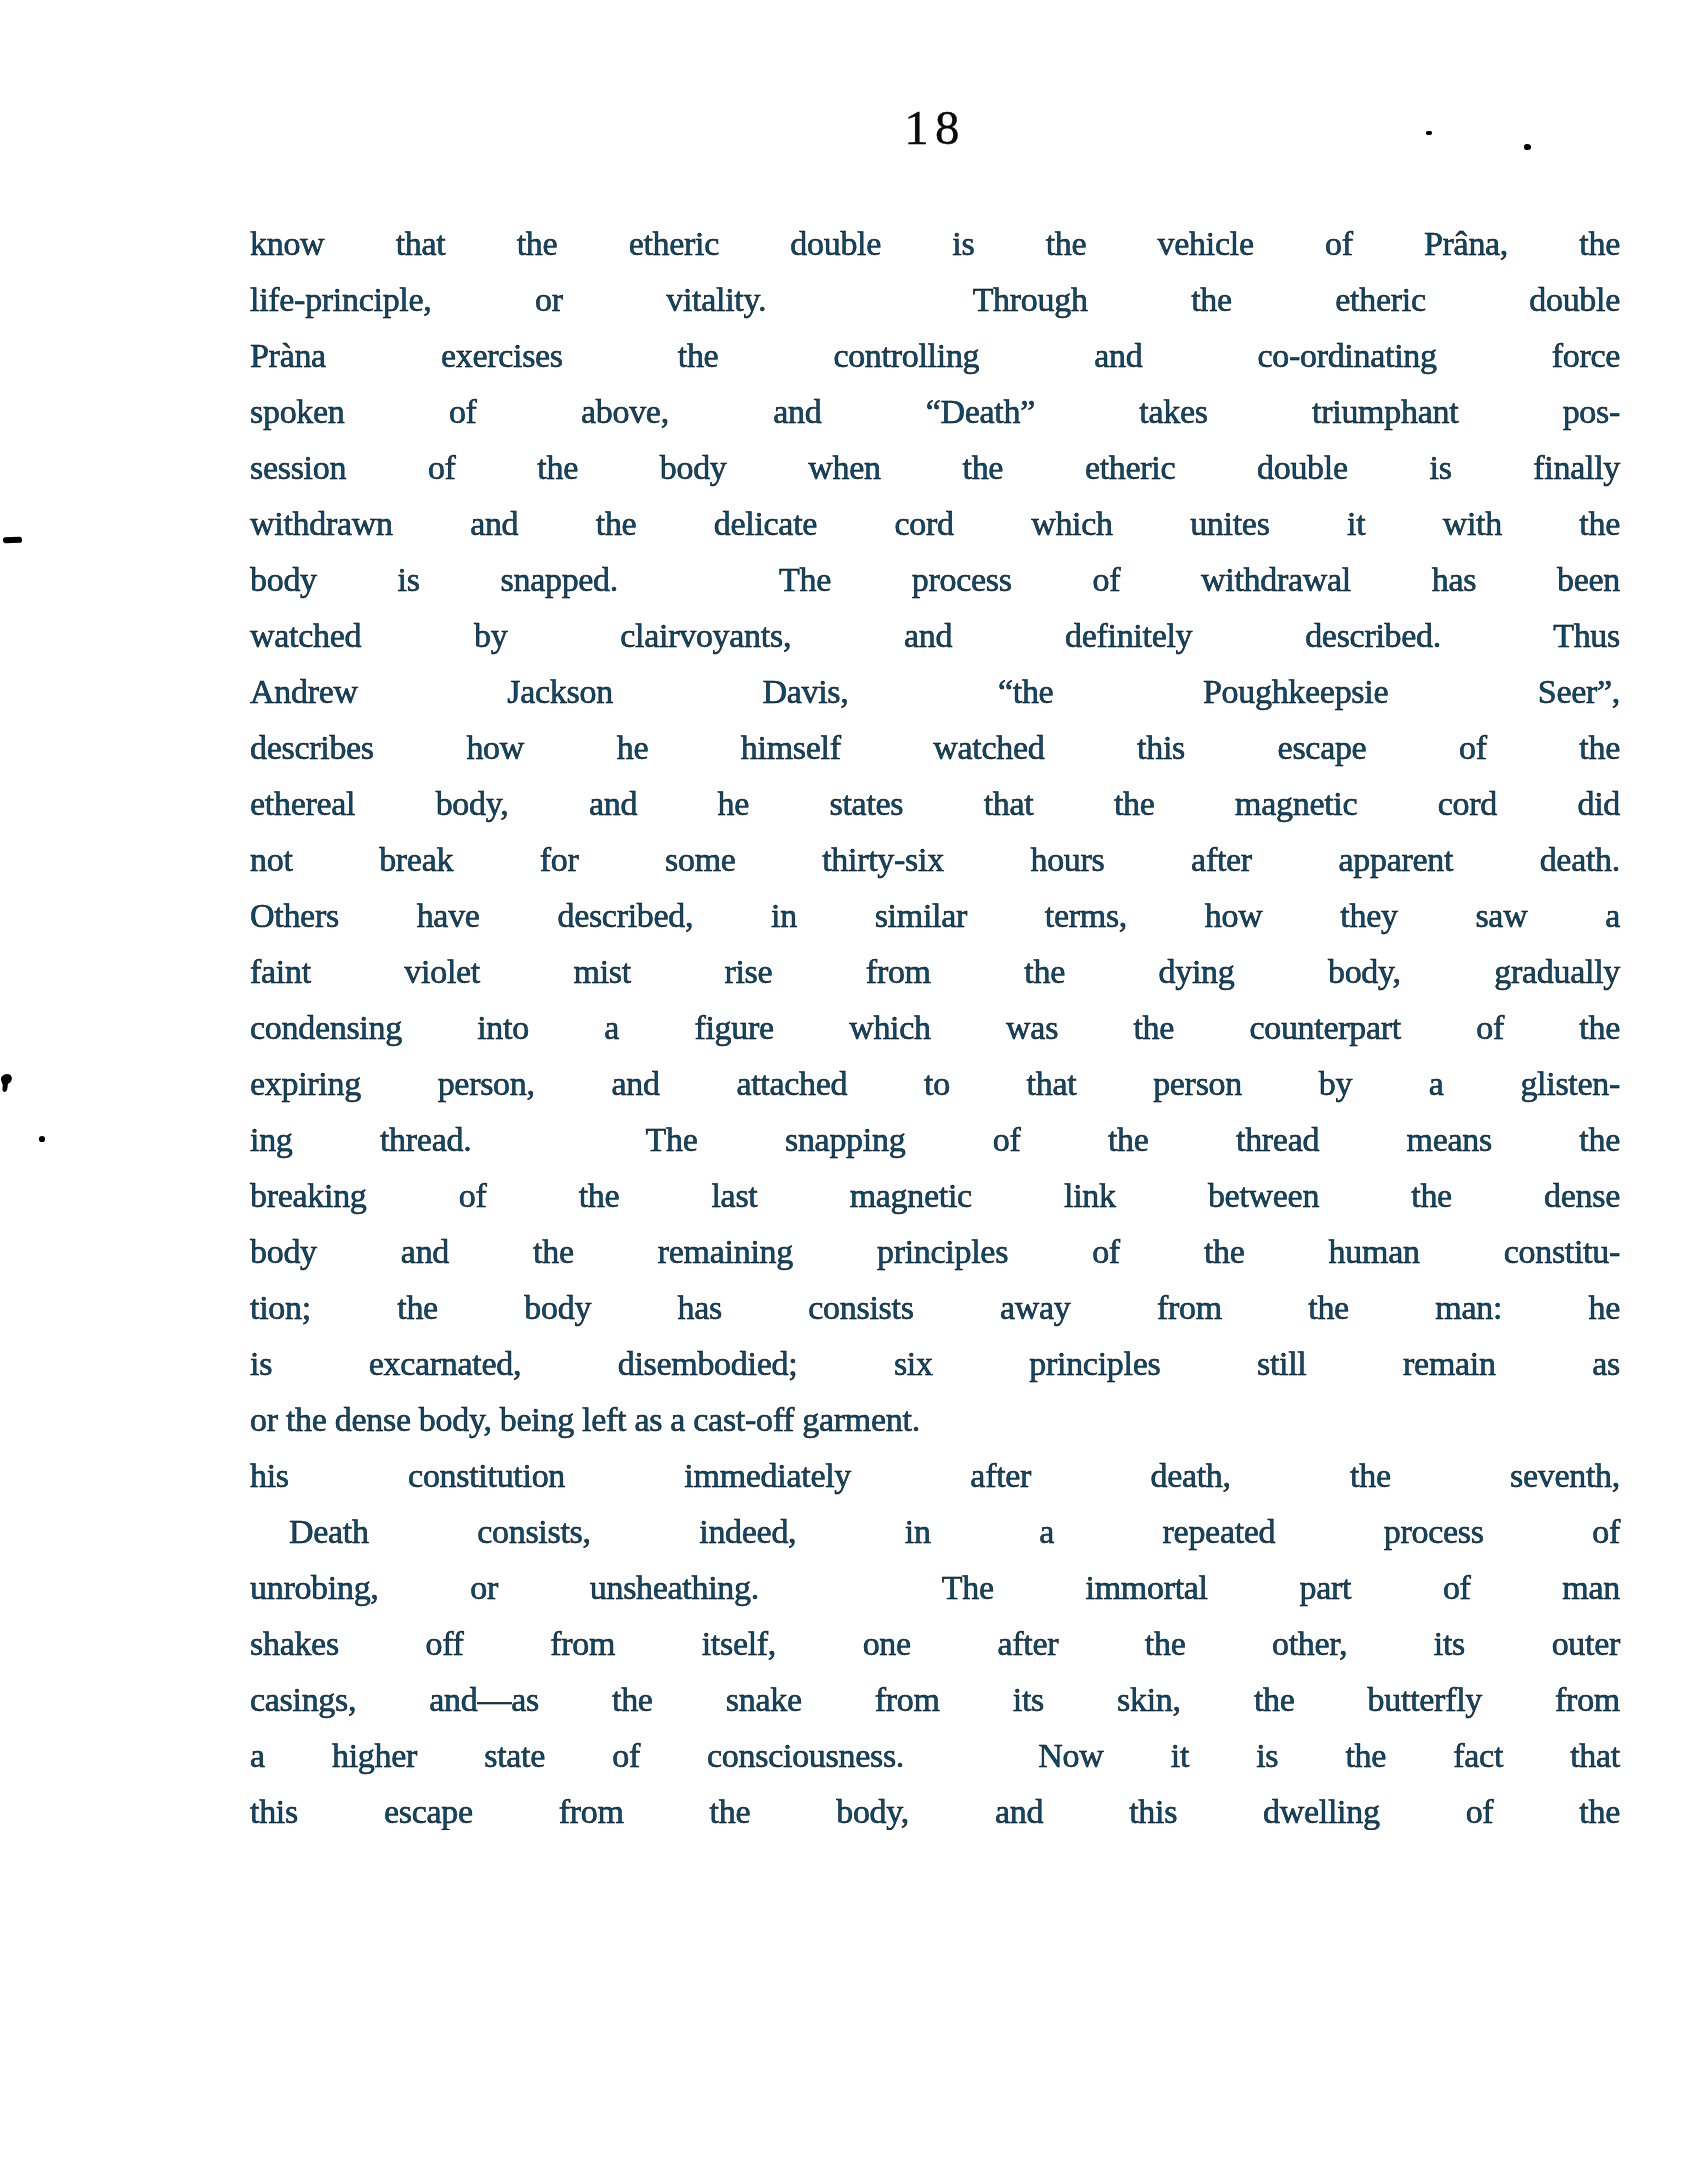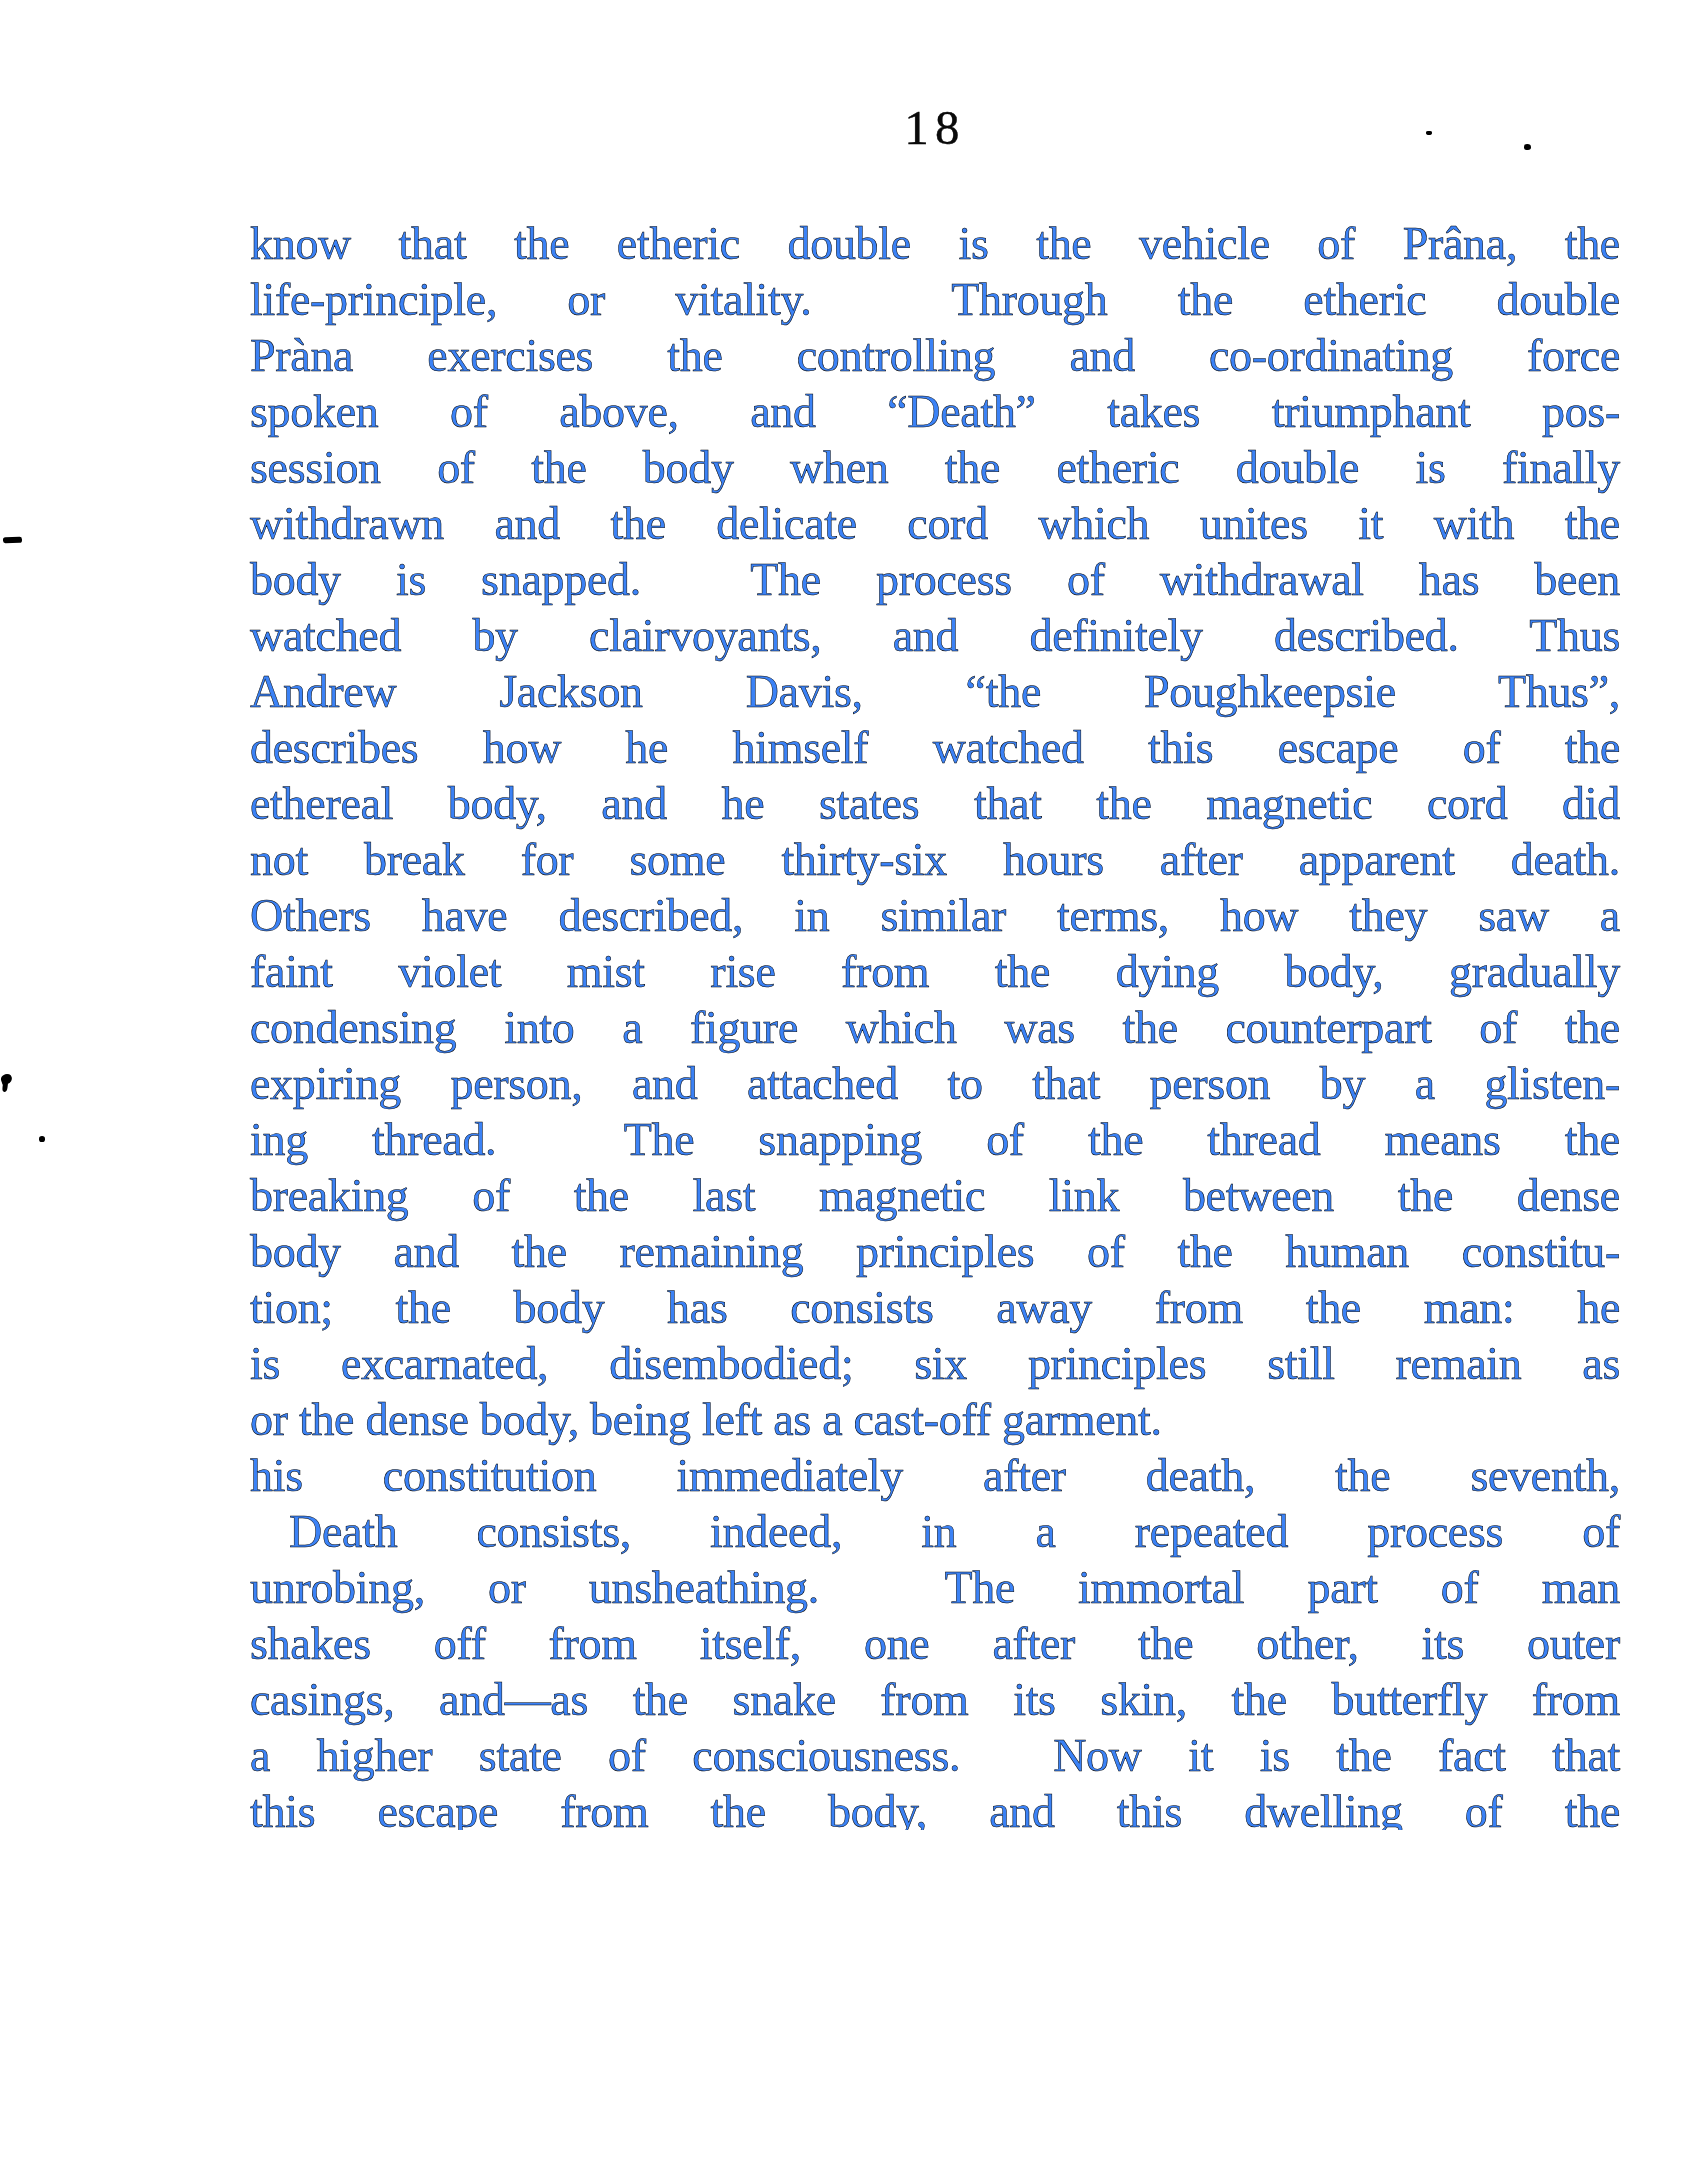--- a/index.html
+++ b/index.html
@@ -31,28 +31,28 @@
     font-feature-settings: "onum";
   }
   
   .textblock {
     position: absolute;
     left: 250px;
     top: 216px;
     width: 1370px;
   }
   .line {
-    font-size: 46px;
+    font-size: 34px;
     line-height: 56px;
     letter-spacing: -0.3px;
     white-space: pre;
     text-align: justify;
     text-align-last: justify;
     -webkit-text-stroke: 0.5px #000;
-    color: #3b82f6;
+    color: #0c4a6e;
   }
   .line.indent { padding-left: 39px; }
   .line.nojust { text-align-last: left; }
 
   
   .artifact { position: absolute; background: #000; }
   .speck-dash-left-margin {
     left: 2.5px; top: 537px; width: 19px; height: 6.3px;
     border-radius: 2.5px;
     transform: rotate(-2deg);
@@ -91,21 +91,21 @@
 
   <div class="textblock" id="textblock">
       <div class="line">know that the etheric double is the vehicle of Prâna, the</div>
       <div class="line">life-principle, or vitality.  Through the etheric double</div>
       <div class="line">Pràna exercises the controlling and co-ordinating force</div>
       <div class="line">spoken of above, and “Death” takes triumphant pos-</div>
       <div class="line">session of the body when the etheric double is finally</div>
       <div class="line">withdrawn and the delicate cord which unites it with the</div>
       <div class="line">body is snapped.  The process of withdrawal has been</div>
       <div class="line">watched by clairvoyants, and definitely described. Thus</div>
-      <div class="line">Andrew  Jackson  Davis,  “the  Poughkeepsie  Thus”,</div>
+      <div class="line">Andrew  Jackson  Davis,  “the  Poughkeepsie  Seer”,</div>
       <div class="line">describes how he himself watched this escape of the</div>
       <div class="line">ethereal body, and he states that the magnetic cord did</div>
       <div class="line">not break for some thirty-six hours after apparent death.</div>
       <div class="line">Others have described, in similar terms, how they saw a</div>
       <div class="line">faint violet mist rise from the dying body, gradually</div>
       <div class="line">condensing into a figure which was the counterpart of the</div>
       <div class="line">expiring person, and attached to that person by a glisten-</div>
       <div class="line">ing thread.  The snapping of the thread means the</div>
       <div class="line">breaking of the last magnetic link between the dense</div>
       <div class="line">body and the remaining principles of the human constitu-</div>

